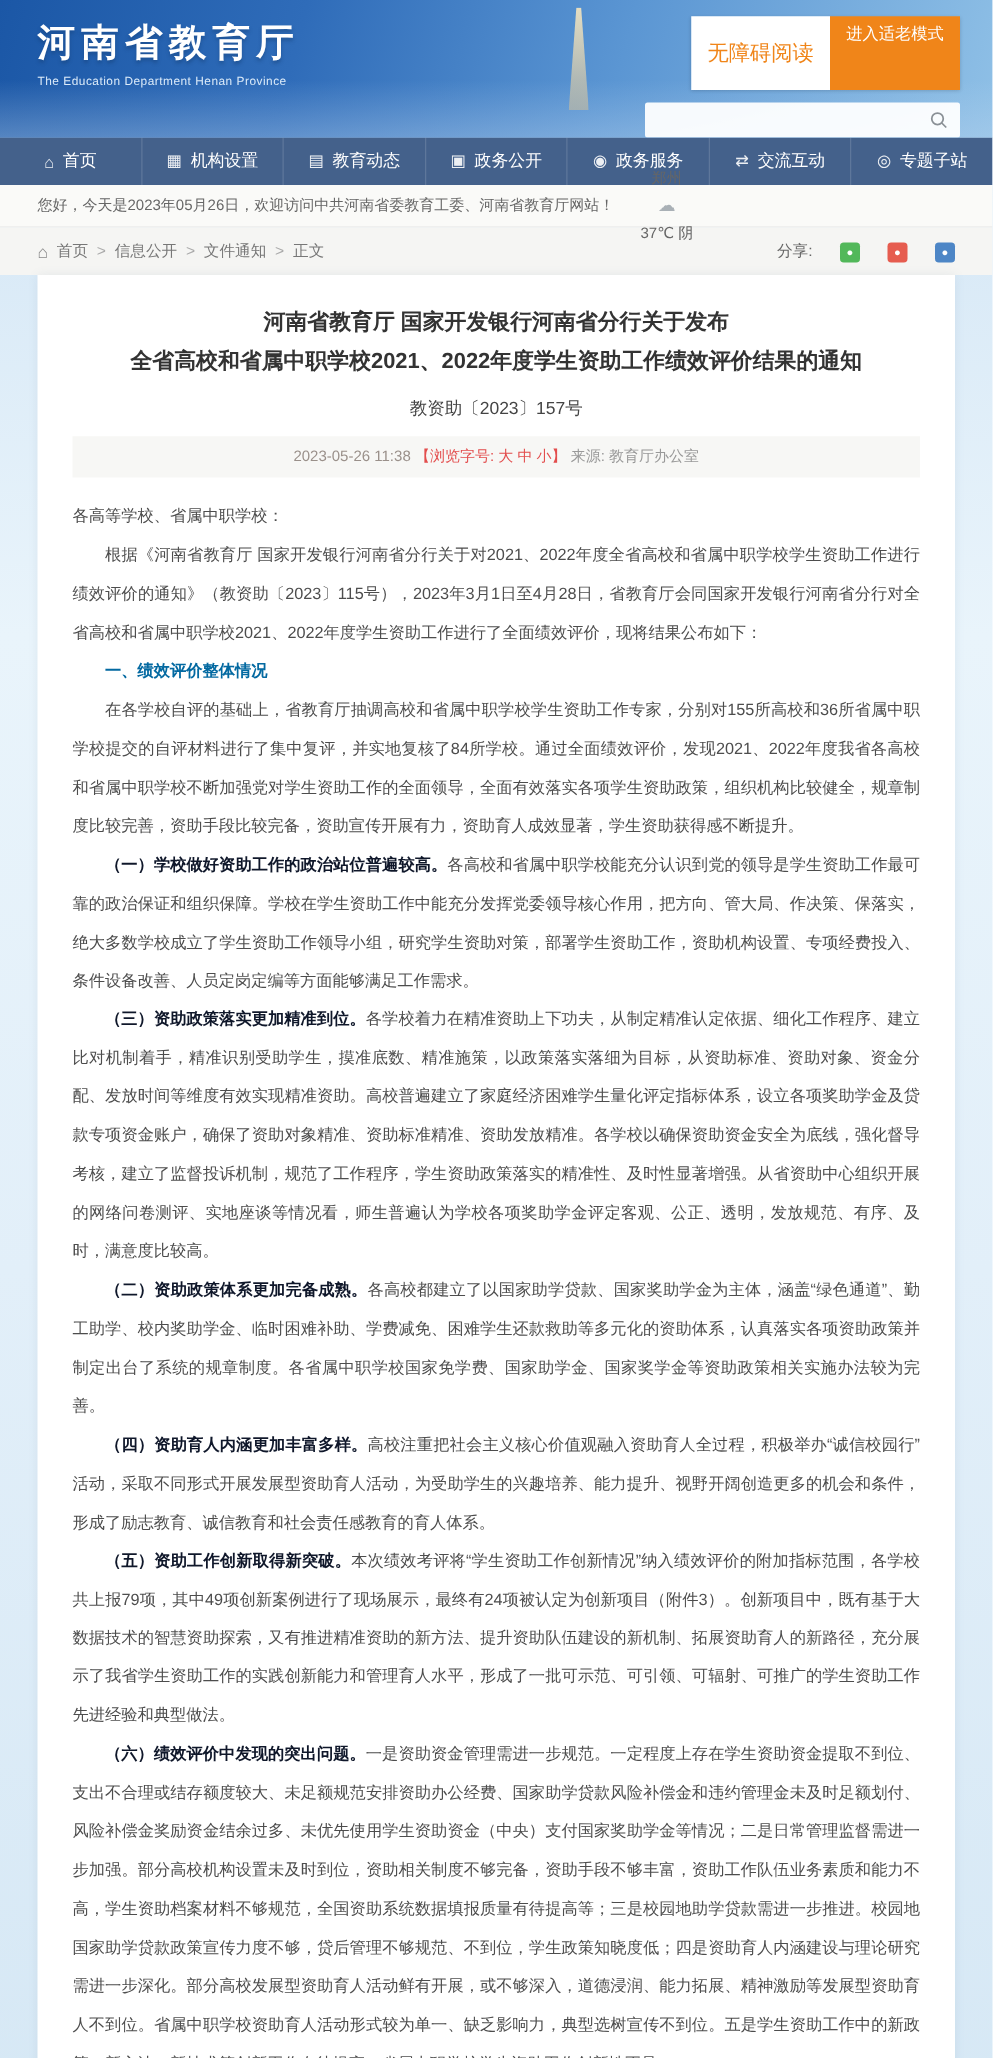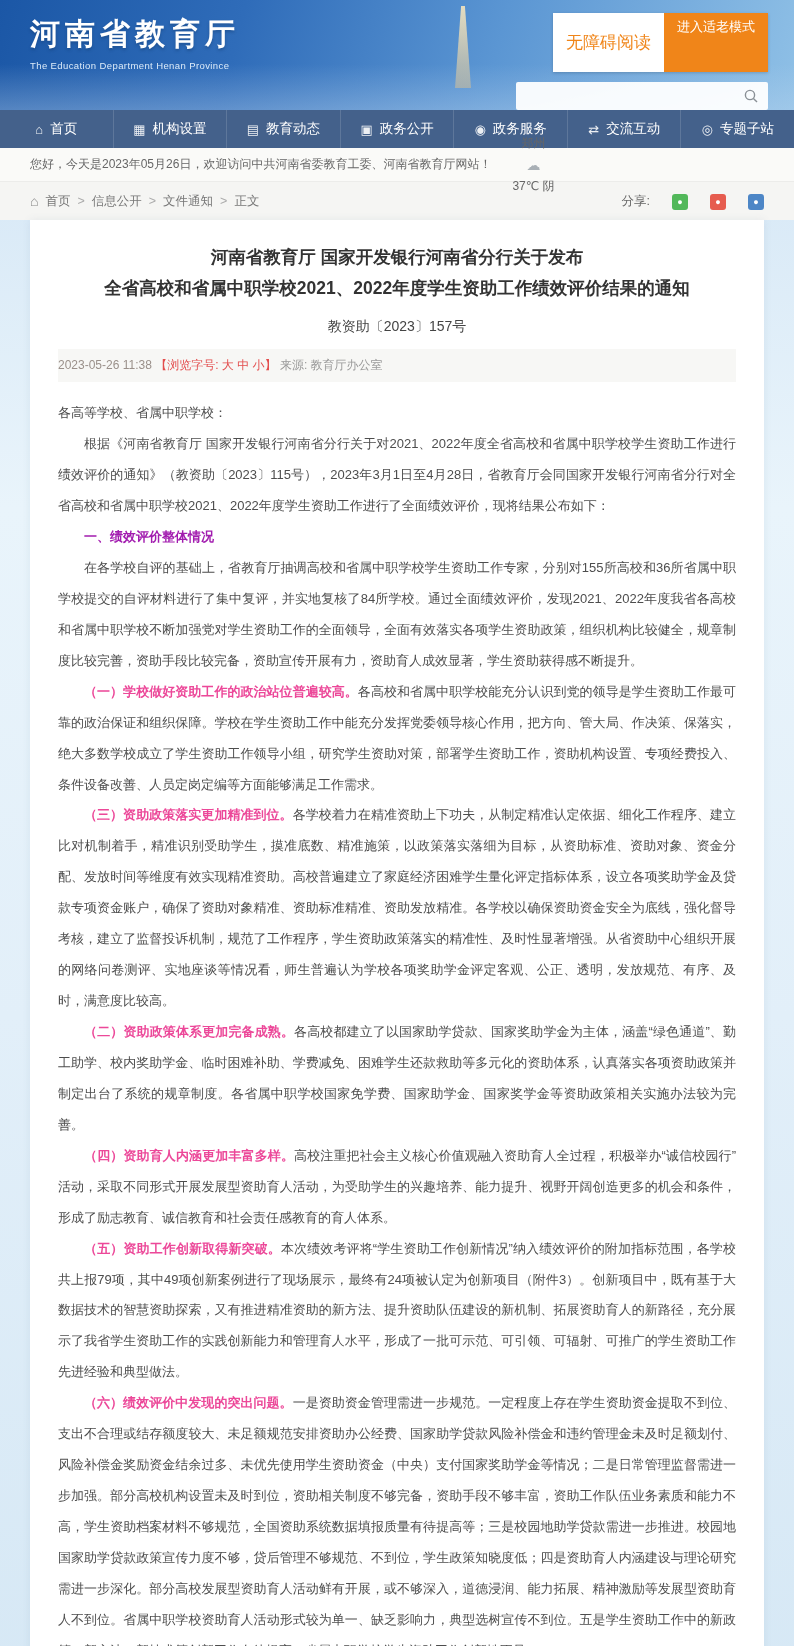--- a/index.html
+++ b/index.html
@@ -74,28 +74,28 @@
   .share { display: flex; align-items: flex-end; gap: 22px; color: #666; }
   .share-ico { width: 16px; height: 16px; border-radius: 3px; display: inline-flex; align-items: center; justify-content: center; color: #fff; font-size: 9px; cursor: pointer; }
   
   .card {
     background: #fff; margin: 0 30px; padding: 22px 28px 26px;
     box-shadow: 0 0 8px rgba(80,110,140,0.10);
     min-height: 1400px;
   }
   .title { text-align: center; font-size: 17.5px; font-weight: bold; color: #333; line-height: 1.75; }
   .doc-num { text-align: center; font-size: 14px; color: #444; margin: 15px 0 13px; }
-  .meta { background: #f7f7f5; font-size: 12px; color: #9a908a; padding: 8px 0; }
+  .meta { background: #f7f7f5; text-align: center; font-size: 12px; color: #9a908a; padding: 8px 0; }
   .meta .red { color: #e34d4d; }
   .meta .src { color: #999; }
   .body-text { margin-top: 16px; font-size: 13px; color: #4d4d4d; line-height: 2.38; text-align: justify; }
   p.para { text-indent: 2em; }
   p.salutation { text-indent: 0; }
-  p.heading { font-weight: bold; color: #a21caf; }
-  .lead { font-weight: bold; color: #ec4899; margin-top: 36px; }
+  p.heading { font-weight: bold; color: #0369a1; }
+  .lead { font-weight: bold; color: #0f172a; margin-top: 36px; }
 </style>
 </head>
 <body>
 
 <div class="page">
 
   <header class="banner">
     <div class="skyline"></div>
     <div class="tower"></div>
     <div class="logo-block">

